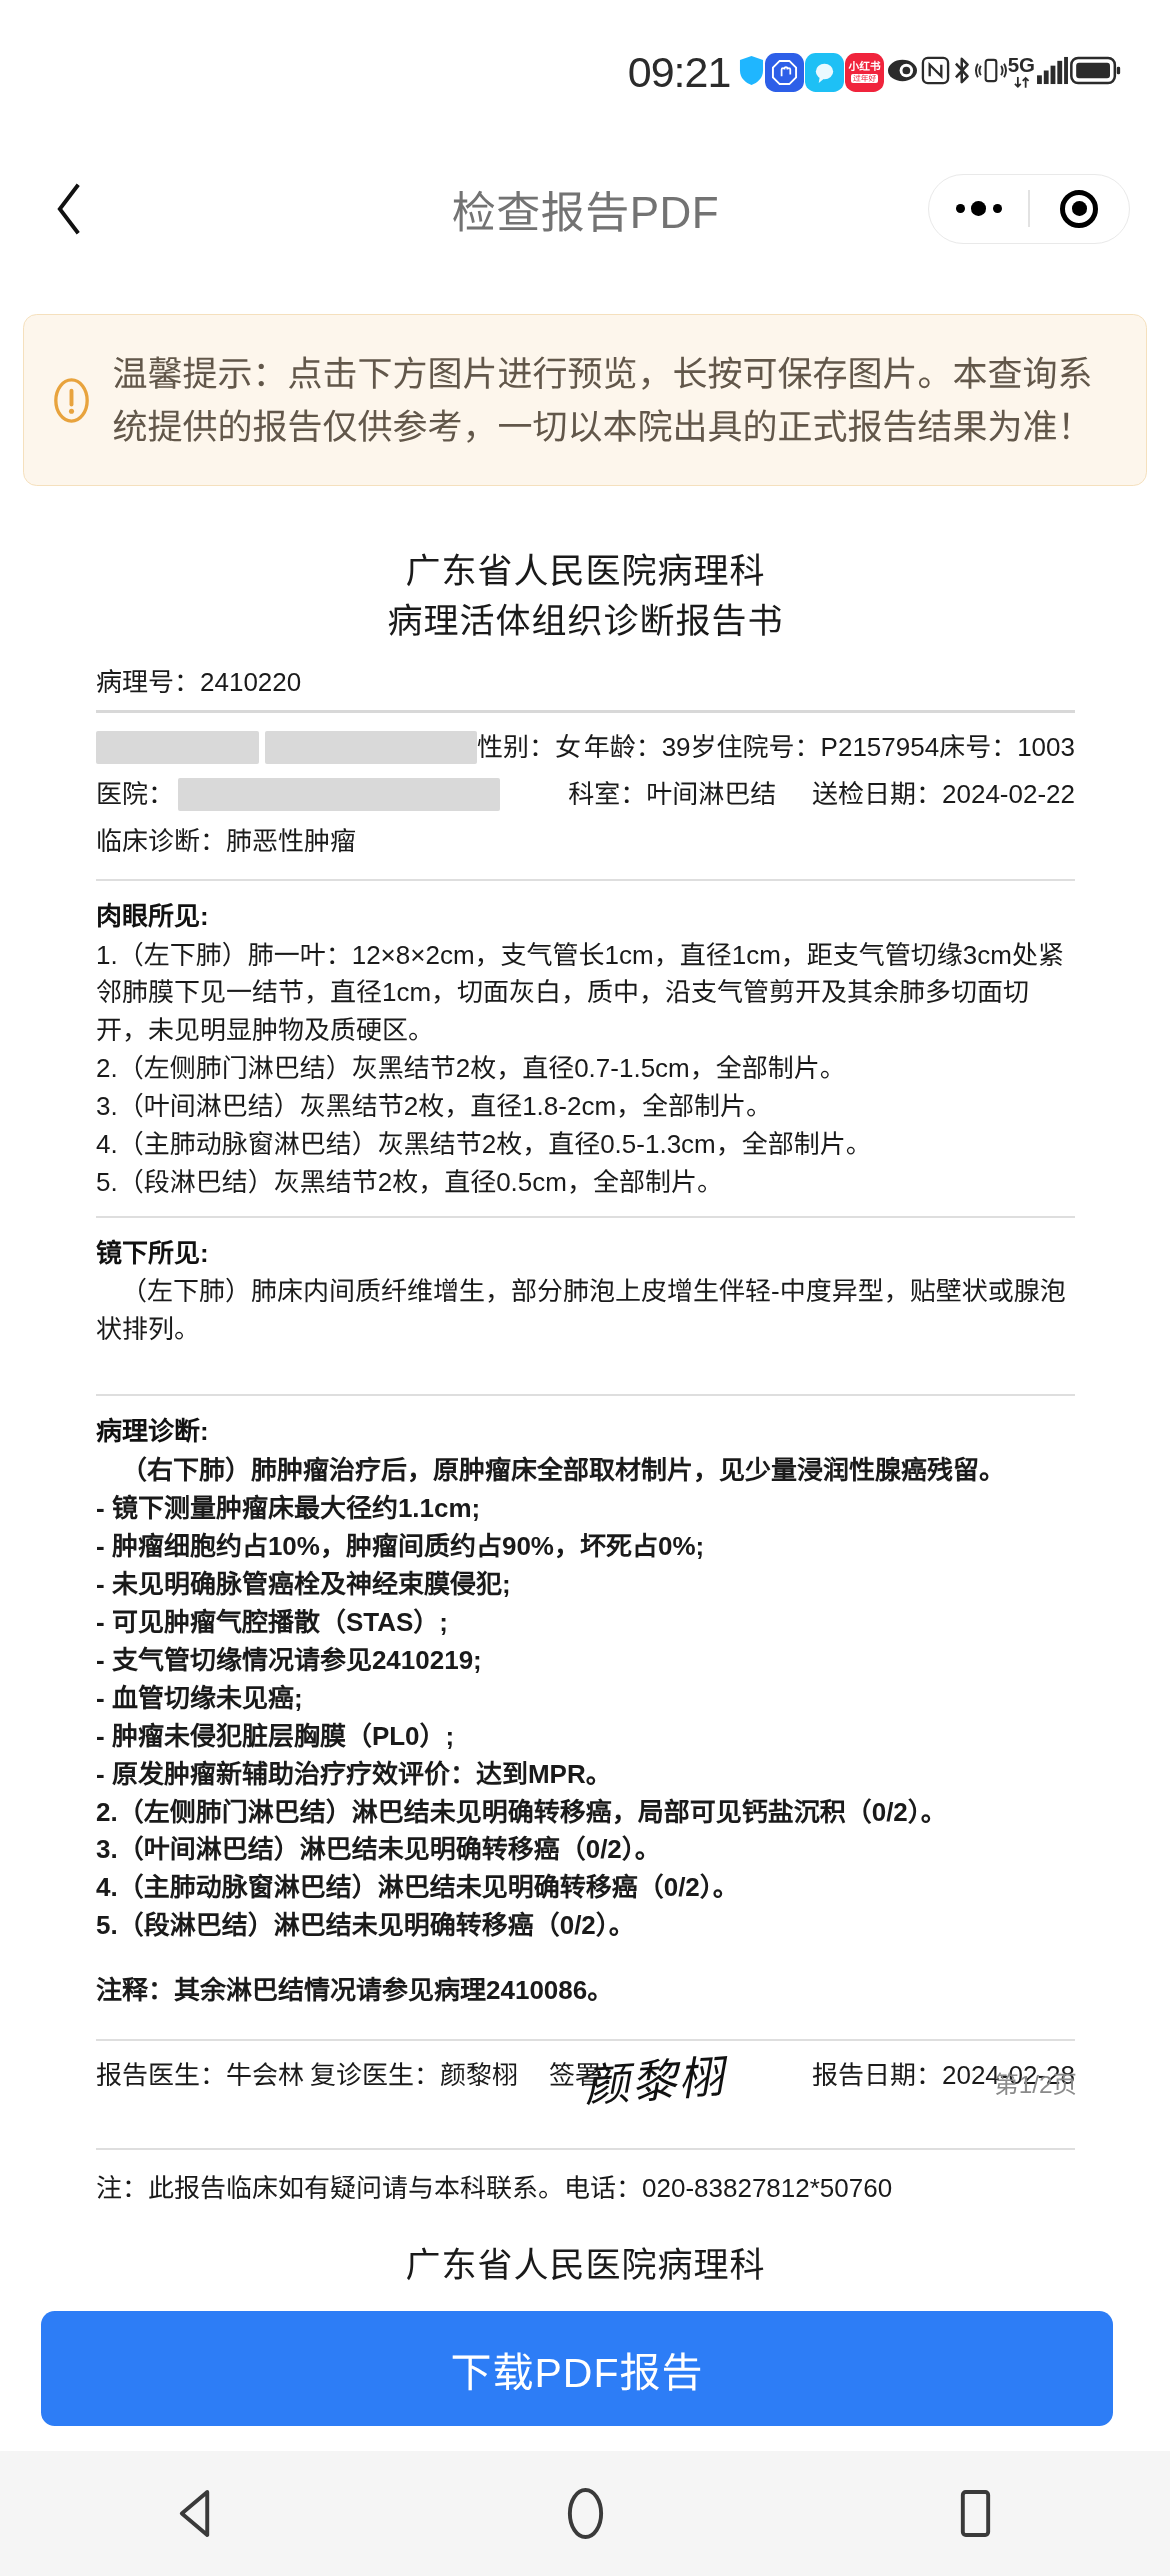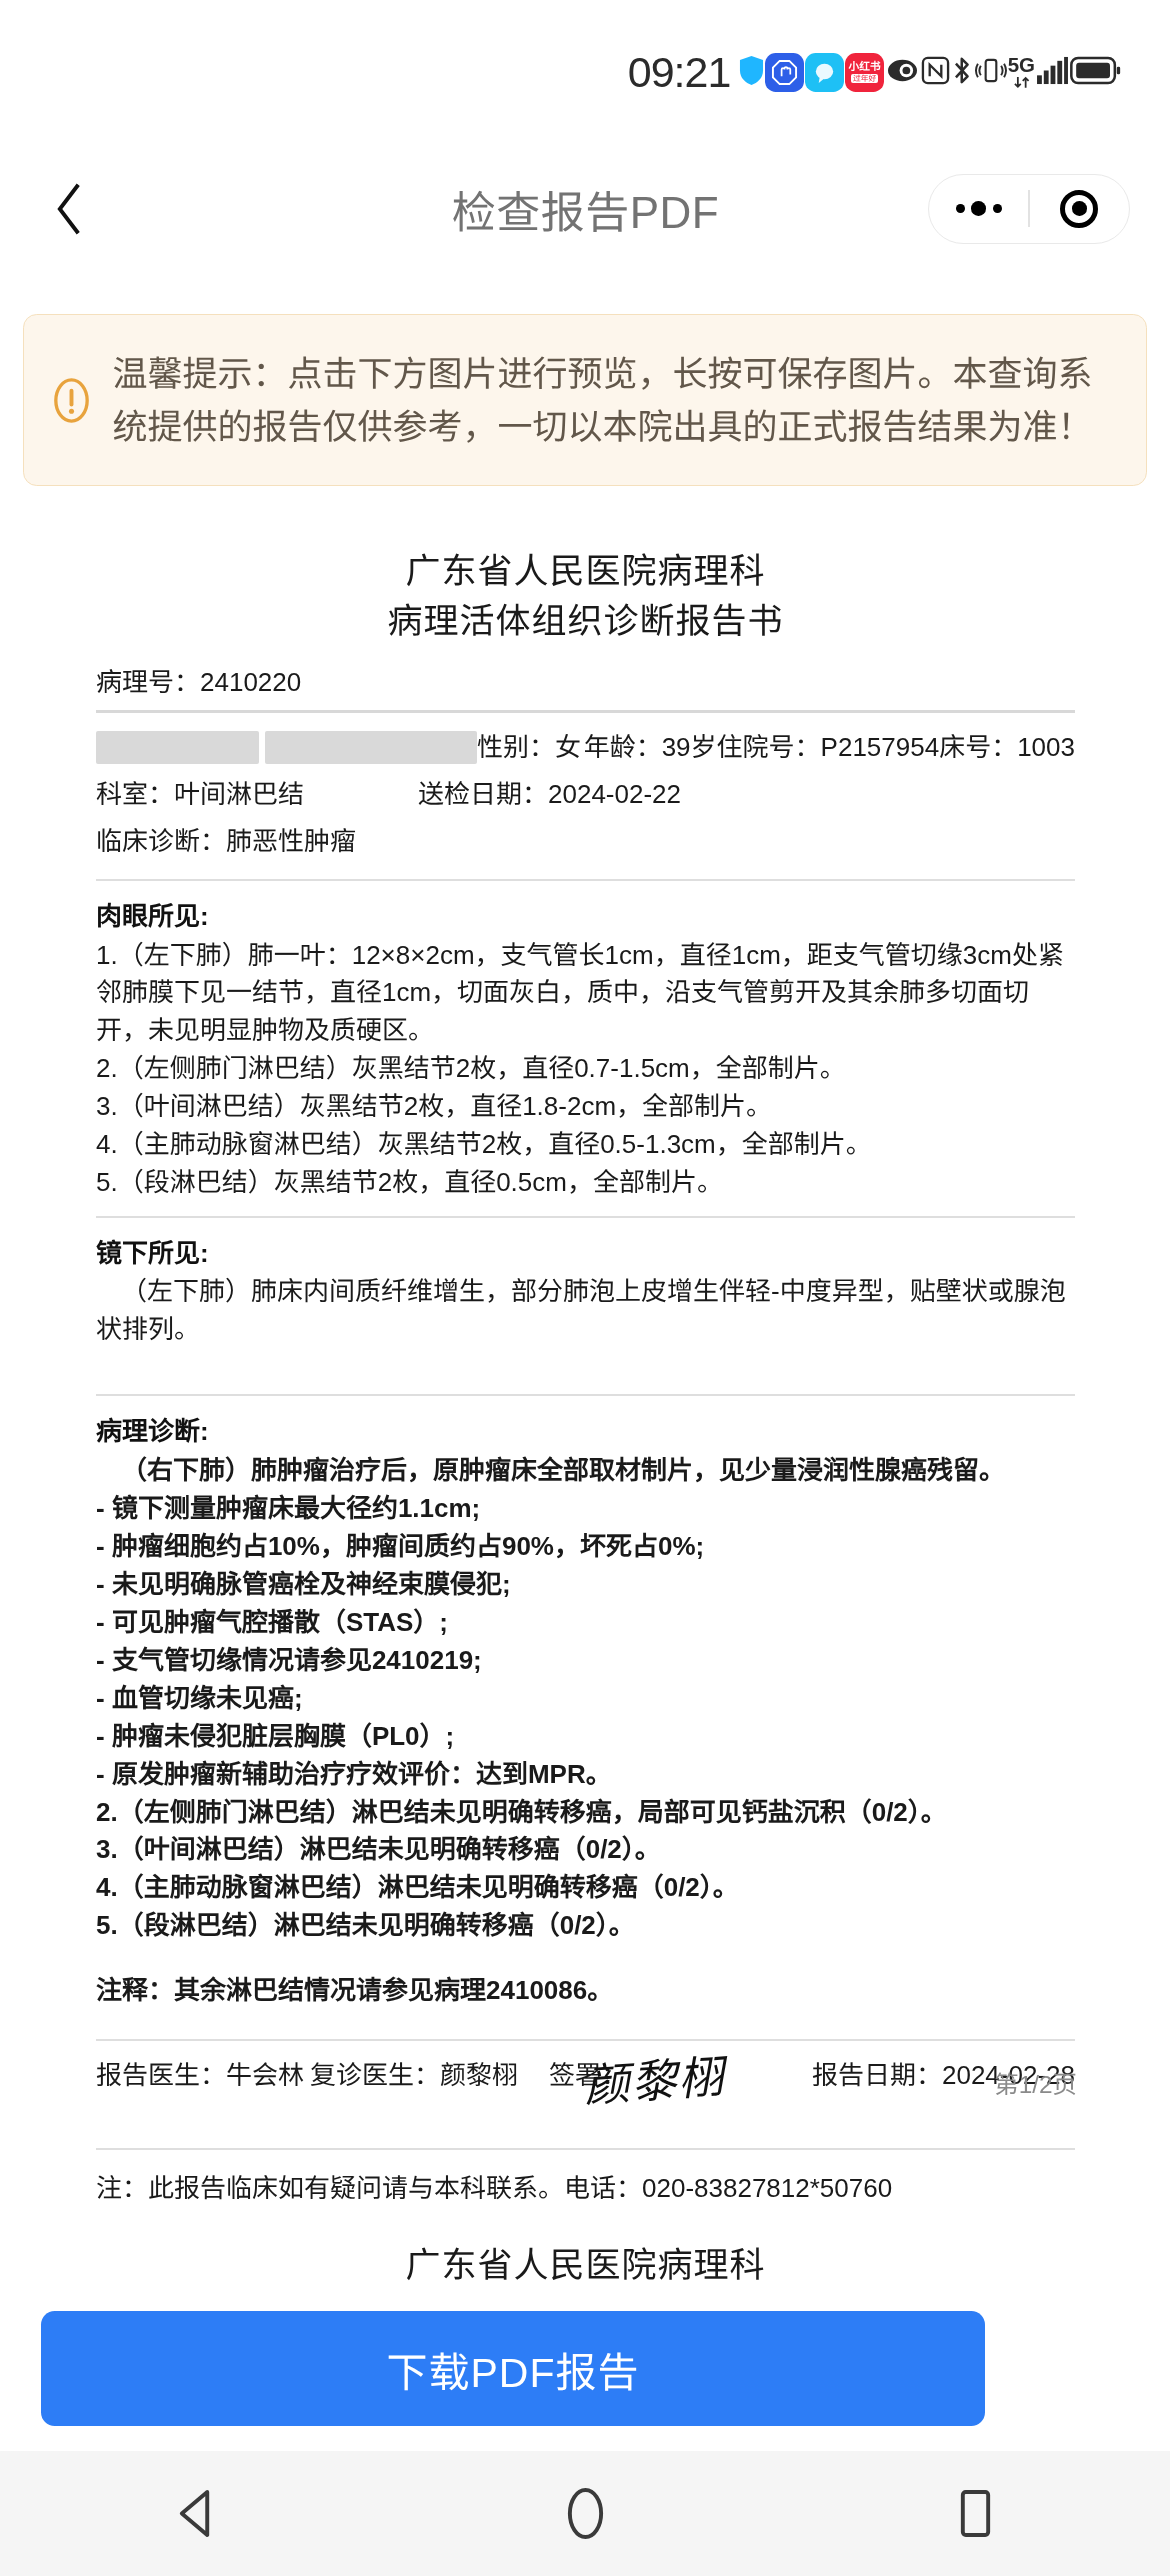--- a/index.html
+++ b/index.html
@@ -95,21 +95,21 @@
 
   .page-no { position: absolute; top: 2065px; right: 94px; font-size: 24.4px; color: #8a8a8a; }
 
   .doc-footer {
     position: absolute; top: 2236px; left: 0; width: 1171px; text-align: center;
     font-size: 35px; color: #1a1a1a; letter-spacing: 1px;
   }
 
   
   .dl-btn {
-    position: absolute; left: 41px; top: 2311px; width: 944px; height: 115px;
+    position: absolute; left: 41px; top: 2311px; width: 1072px; height: 115px;
     background: #2d7df6; border-radius: 13.7px; border: 0;
     color: #fff; font-size: 41px; font-family: inherit; letter-spacing: 1px;
     display: flex; align-items: center; justify-content: center; cursor: pointer;
   }
 
   
   .androidnav {
     position: absolute; left: 0; bottom: 0; width: 1171px; height: 125px;
     background: #f5f5f5; display: flex; align-items: center; justify-content: space-around;
   }
@@ -263,20 +263,24 @@
         </span>
         <span class="cell" style="width:312px;">
           <span>住院号：</span><span>P2157954</span>
         </span>
         <span class="cell">
           <span>床号：</span><span>1003</span>
         </span>
       </div>
 
       <div class="info-row">
+        <span class="cell" style="width:624px; display:flex; align-items:center;">
+          <span>医院：</span>
+          <span class="redact" style="width:322px; margin-left:3.9px;"></span>
+        </span>
         <span class="cell" style="width:322px;">
           <span>科室：</span><span>叶间淋巴结</span>
         </span>
         <span class="cell">
           <span>送检日期：</span><span>2024-02-22</span>
         </span>
       </div>
 
       <div class="info-row">
         <span class="cell">

